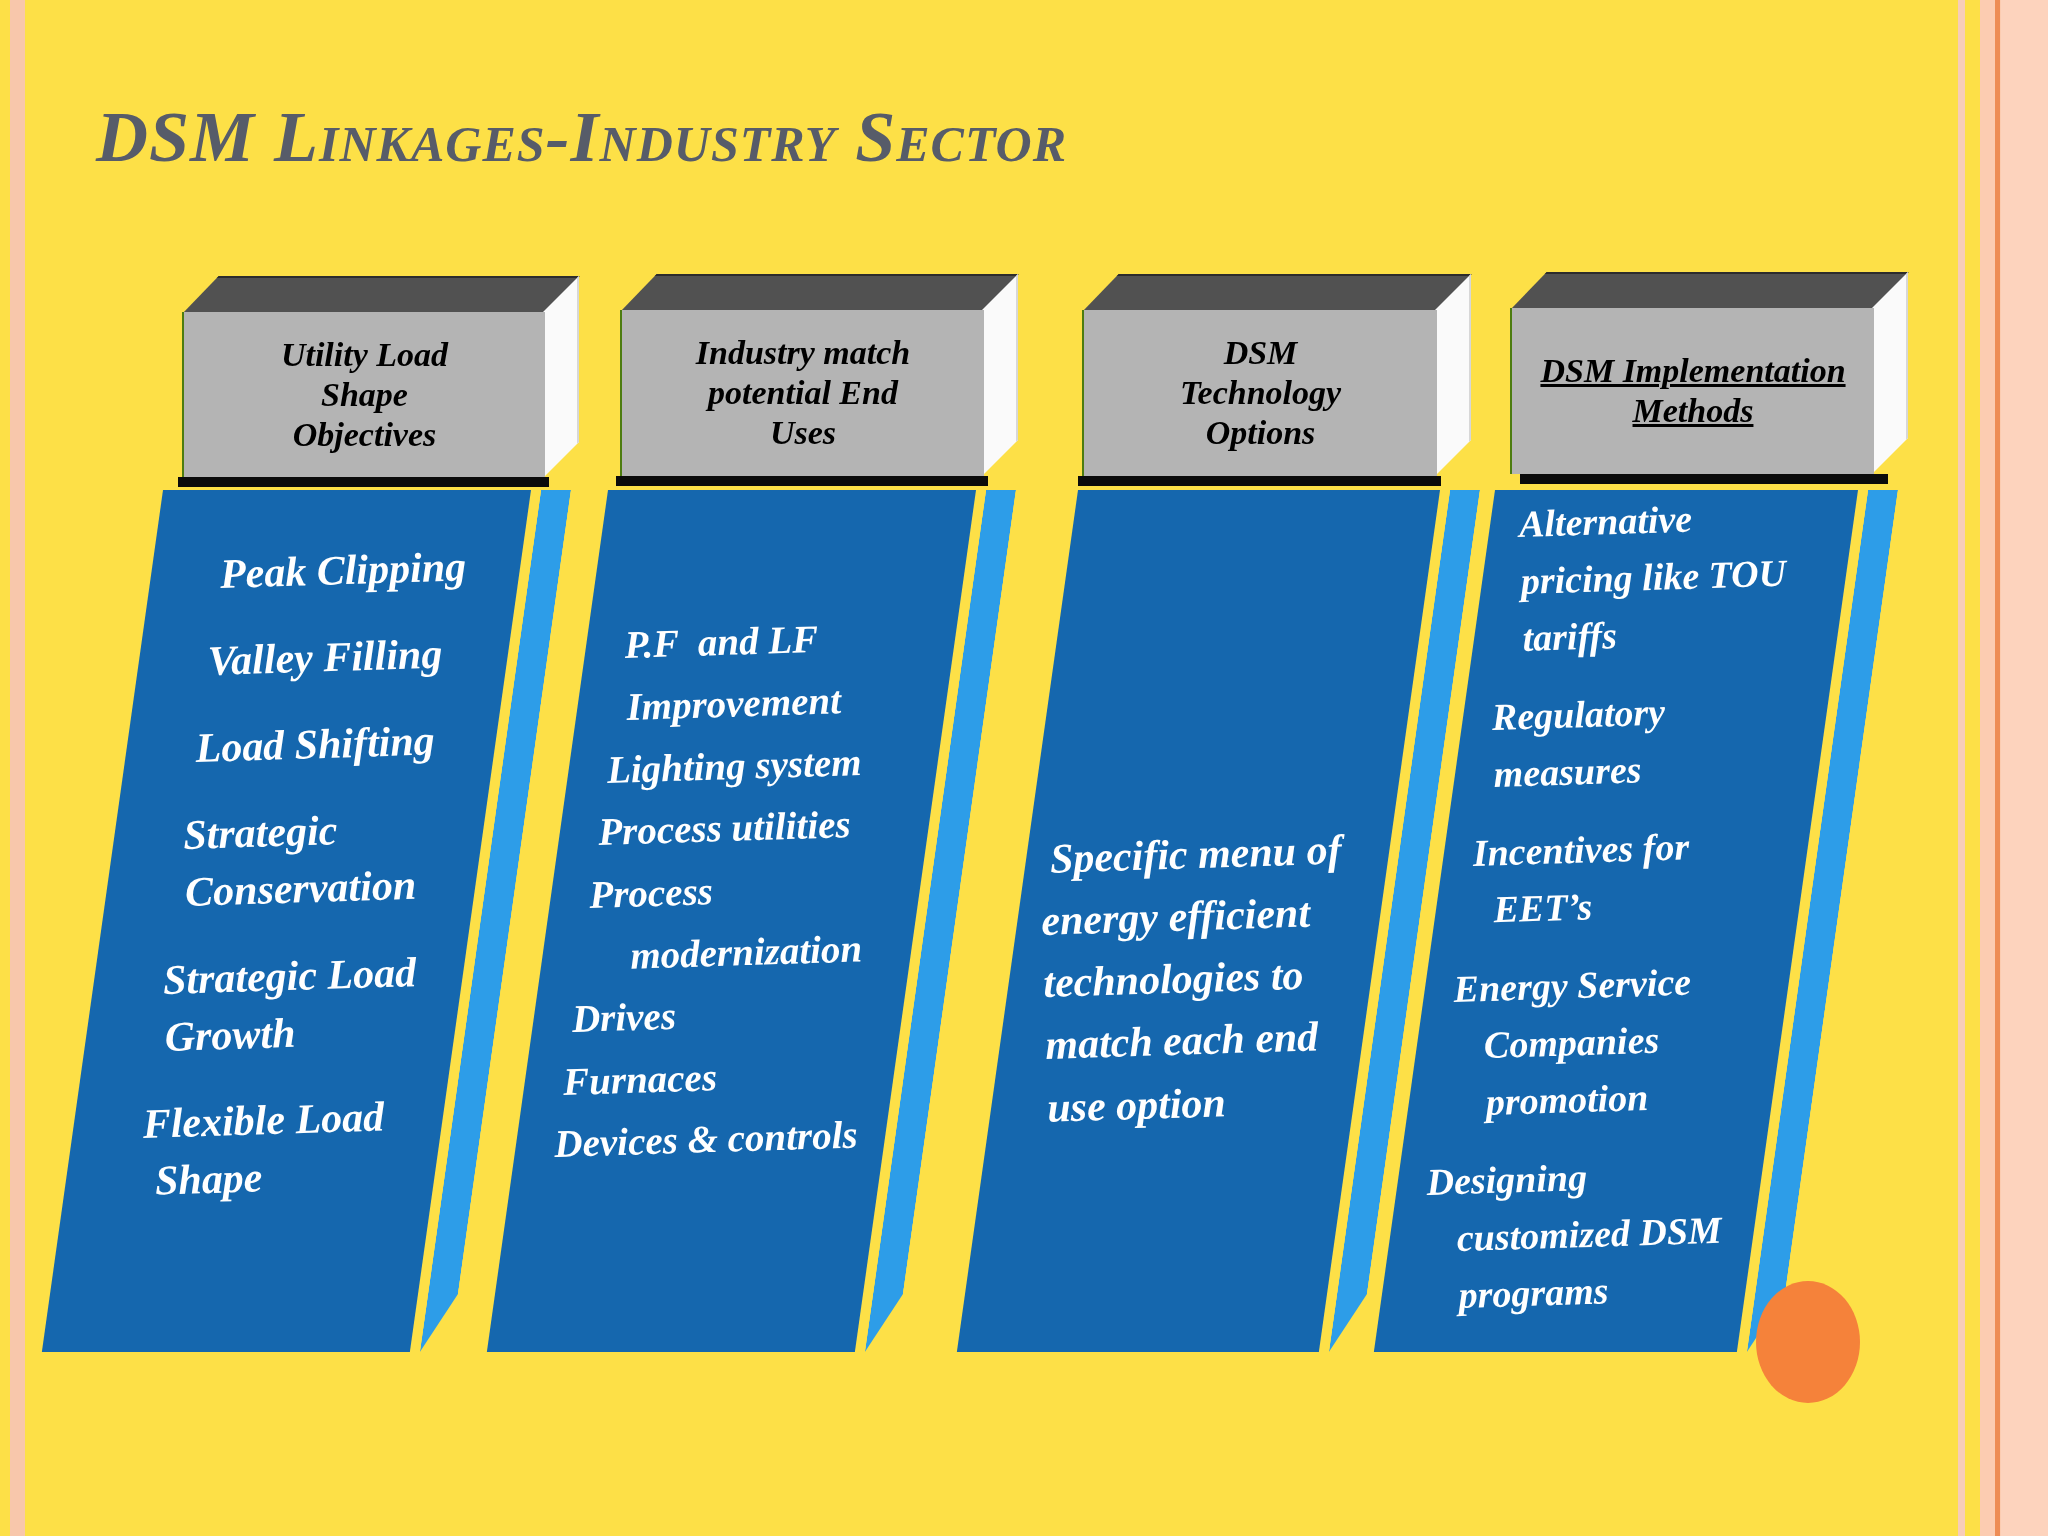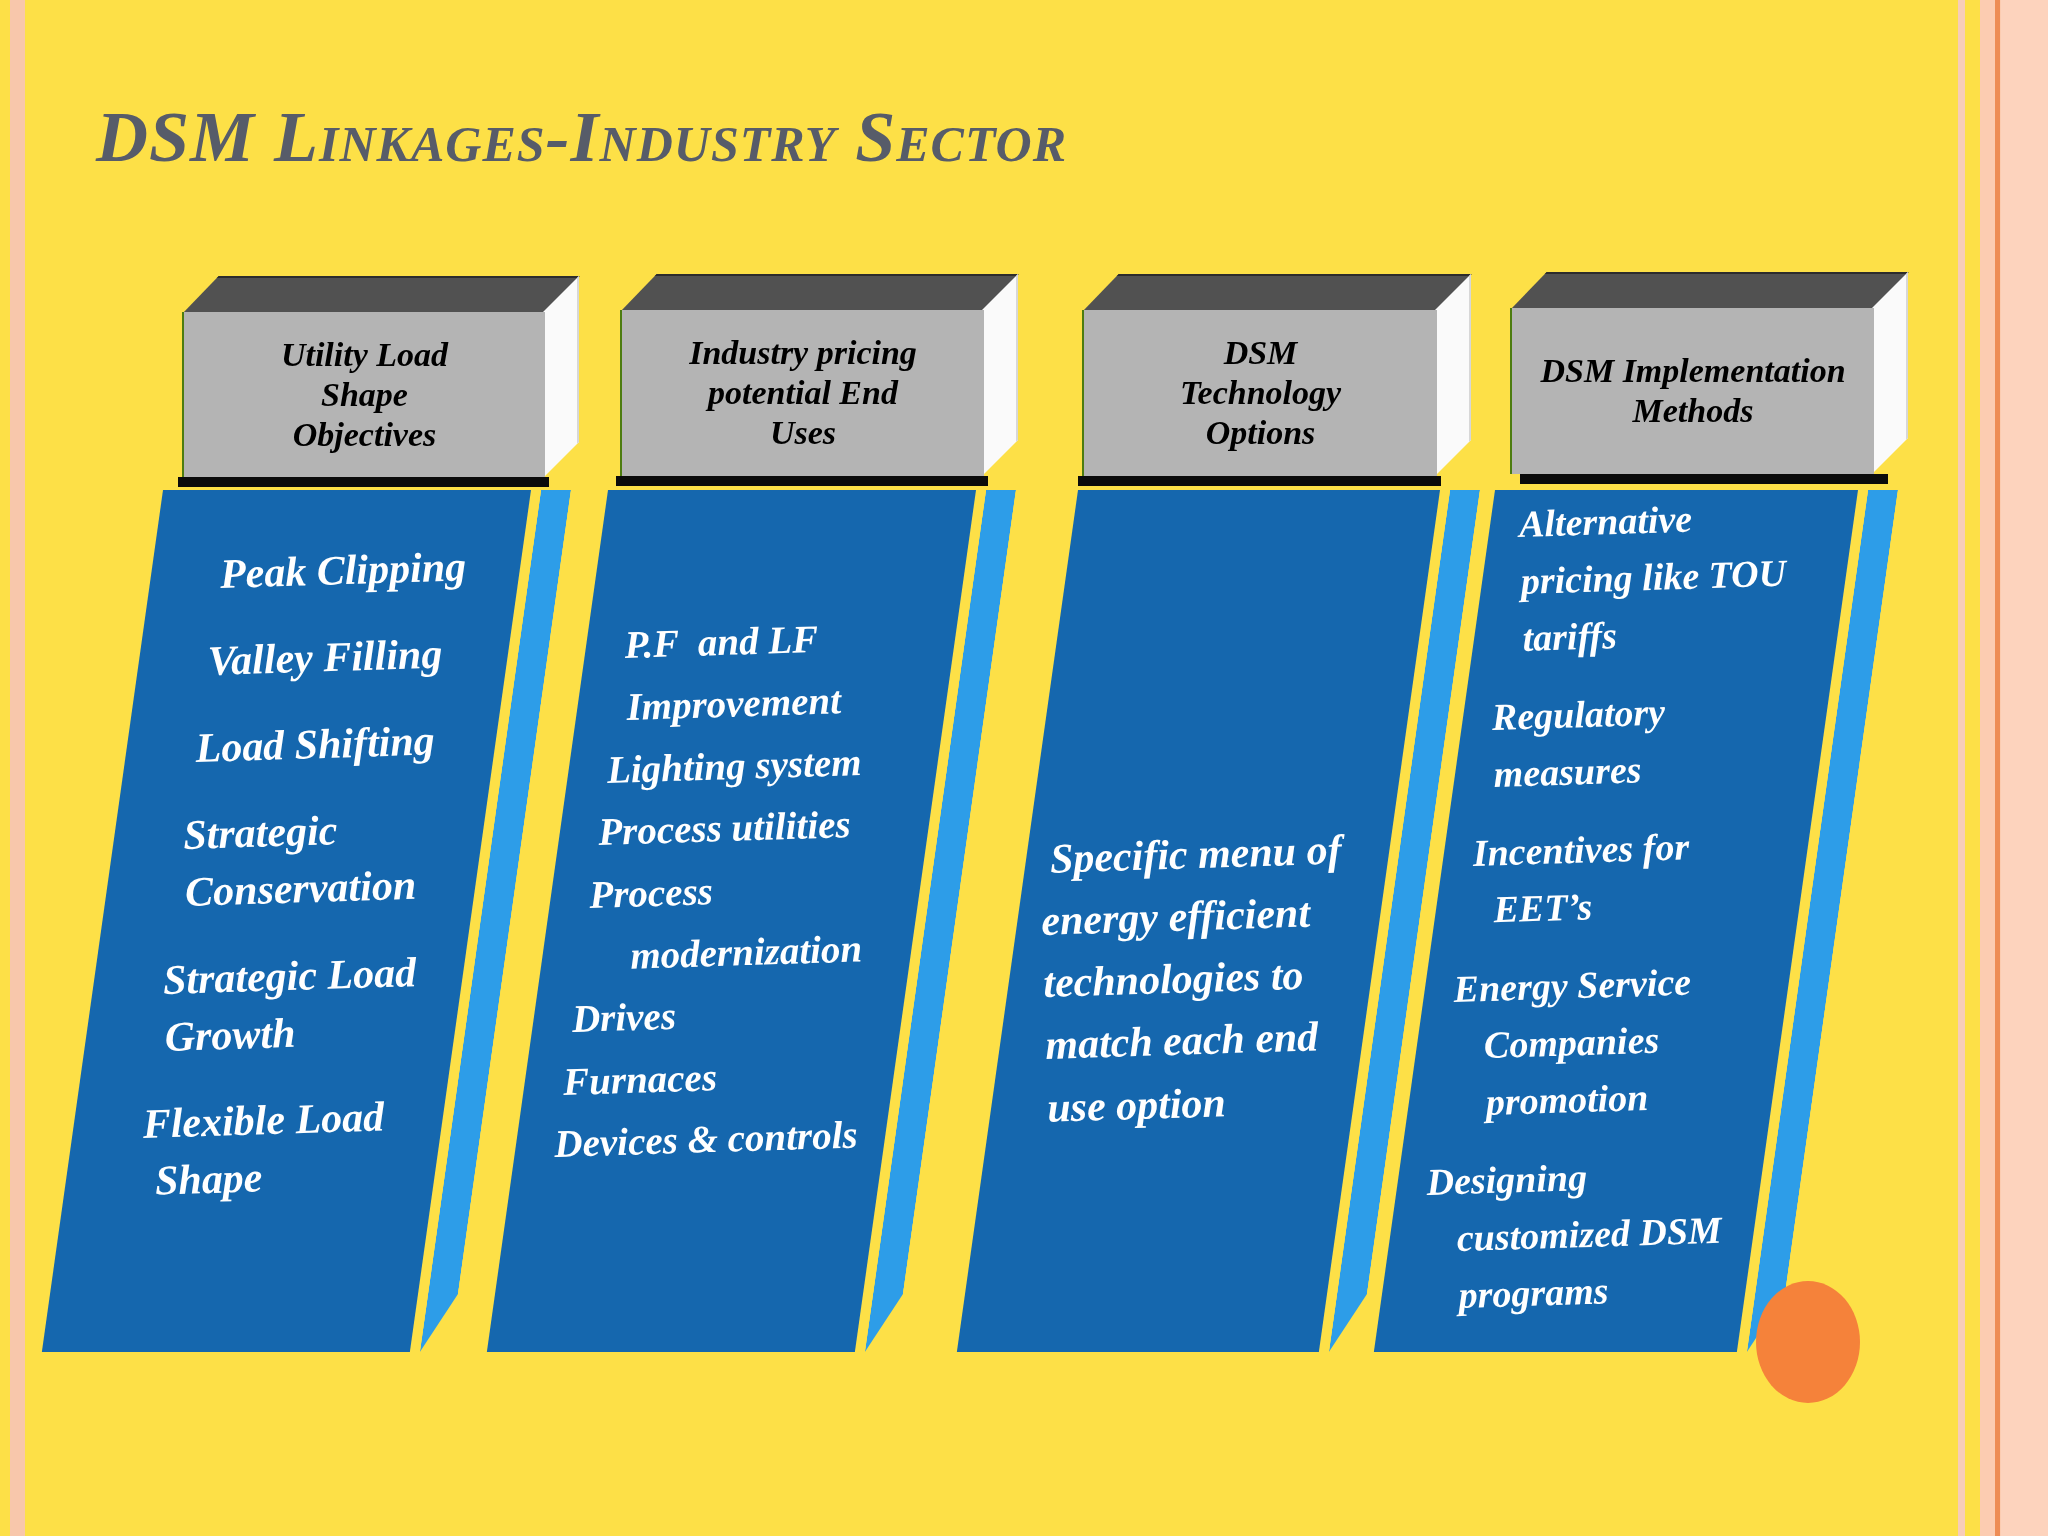--- a/index.html
+++ b/index.html
@@ -100,21 +100,21 @@
  Shape</p>
       </div>
     </div>
     <div class="stripe" style="left:541px;"></div>
   </div>
 
   <div>
     <div class="hdr-top" style="left:620px;top:274px;width:362px;"></div>
     <div class="hdr-side" style="left:982px;top:310px;height:166px;"></div>
     <div class="hdr-front" style="left:620px;top:310px;width:362px;height:166px;">
-      <div class="hdr-label">Industry pricing
+      <div class="hdr-label">Industry match
 potential End
 Uses</div>
     </div>
     <div class="hdr-bar" style="left:616px;top:476px;width:372px;"></div>
 
     <div class="face c2" style="left:608px;width:368px;">
       <div class="items" style="left:33px;top:124px;">
         <p class="item">P.F  and LF
 Improvement</p>
         <p class="item">Lighting system</p>
@@ -147,21 +147,21 @@
 match each end
 use option</p>
       </div>
     </div>
     <div class="stripe" style="left:1450px;"></div>
   </div>
 
   <div>
     <div class="hdr-top" style="left:1510px;top:272px;width:362px;"></div>
     <div class="hdr-side" style="left:1872px;top:308px;height:166px;"></div>
-    <div class="hdr-front" style="left:1510px;top:308px;width:362px;height:166px;">
+    <div class="hdr-front" style="left:1510px;top:308px;width:362px;height:166px;text-decoration:underline;">
       <div class="hdr-label">DSM Implementation
 Methods</div>
     </div>
     <div class="hdr-bar" style="left:1520px;top:474px;width:368px;"></div>
 
     <div class="face c4" style="left:1495px;width:363px;">
       <div class="items" style="left:24px;top:6px;">
         <p class="item">Alternative
 pricing like TOU
 tariffs</p>

